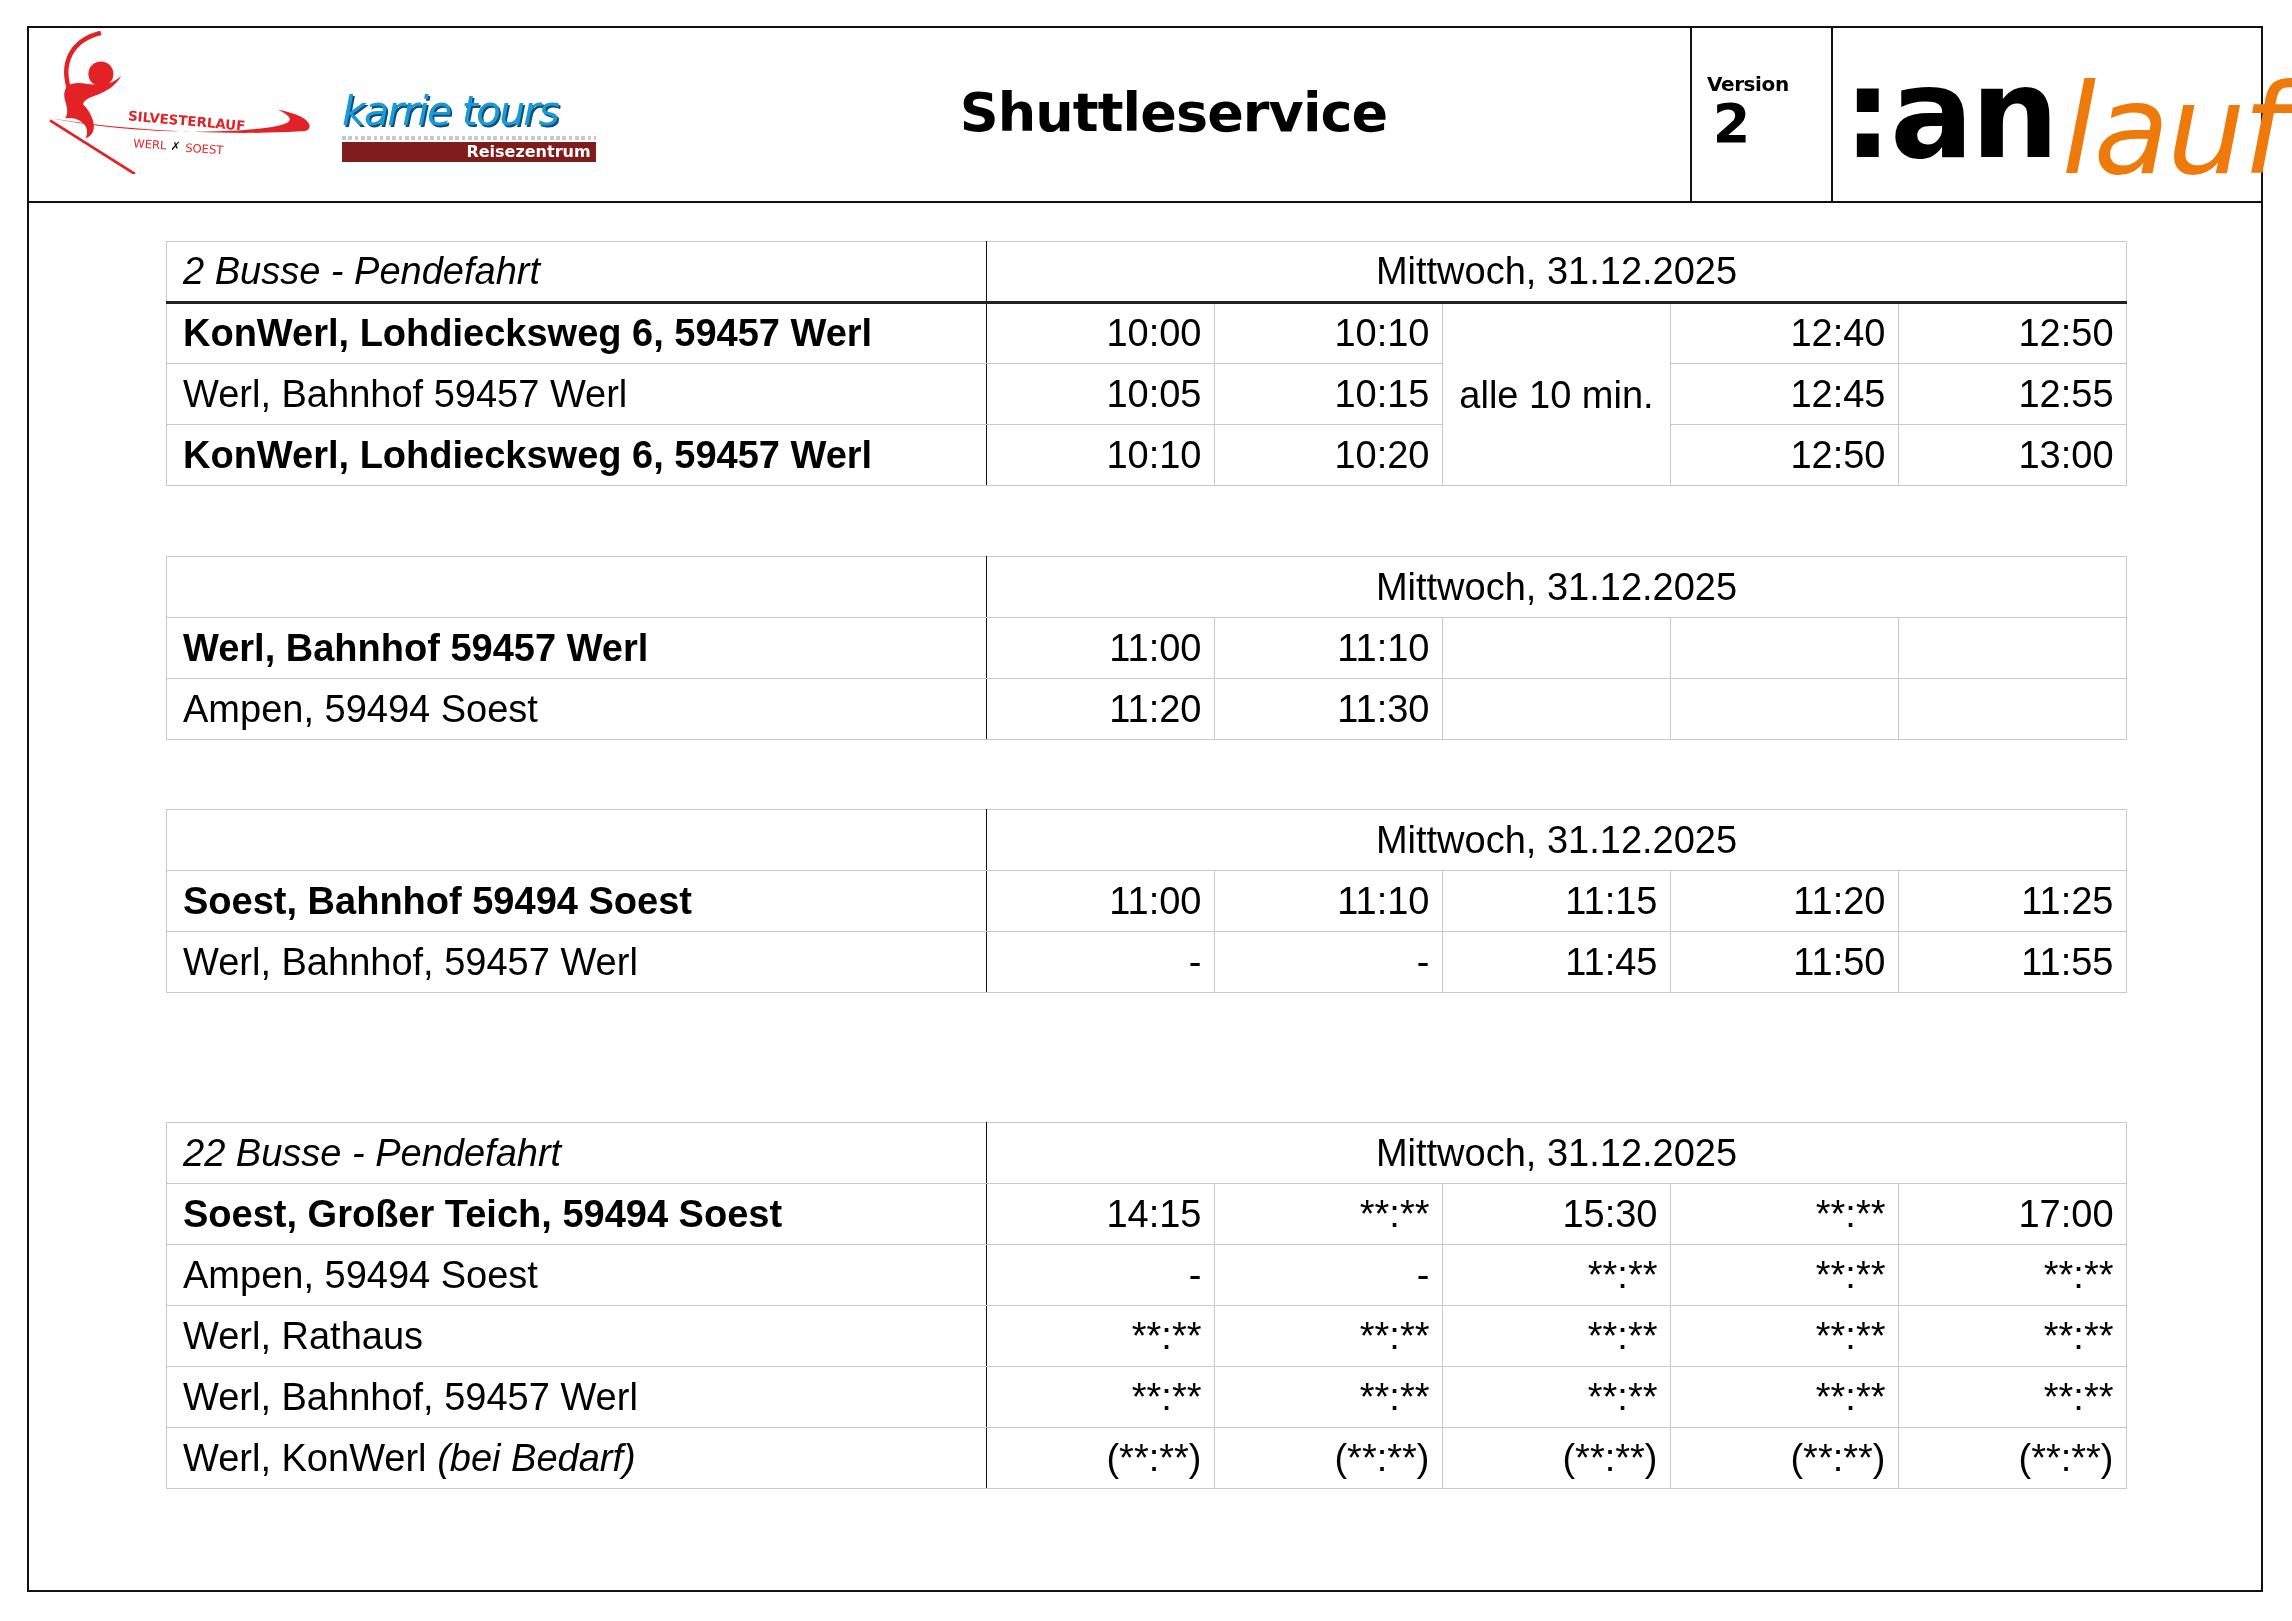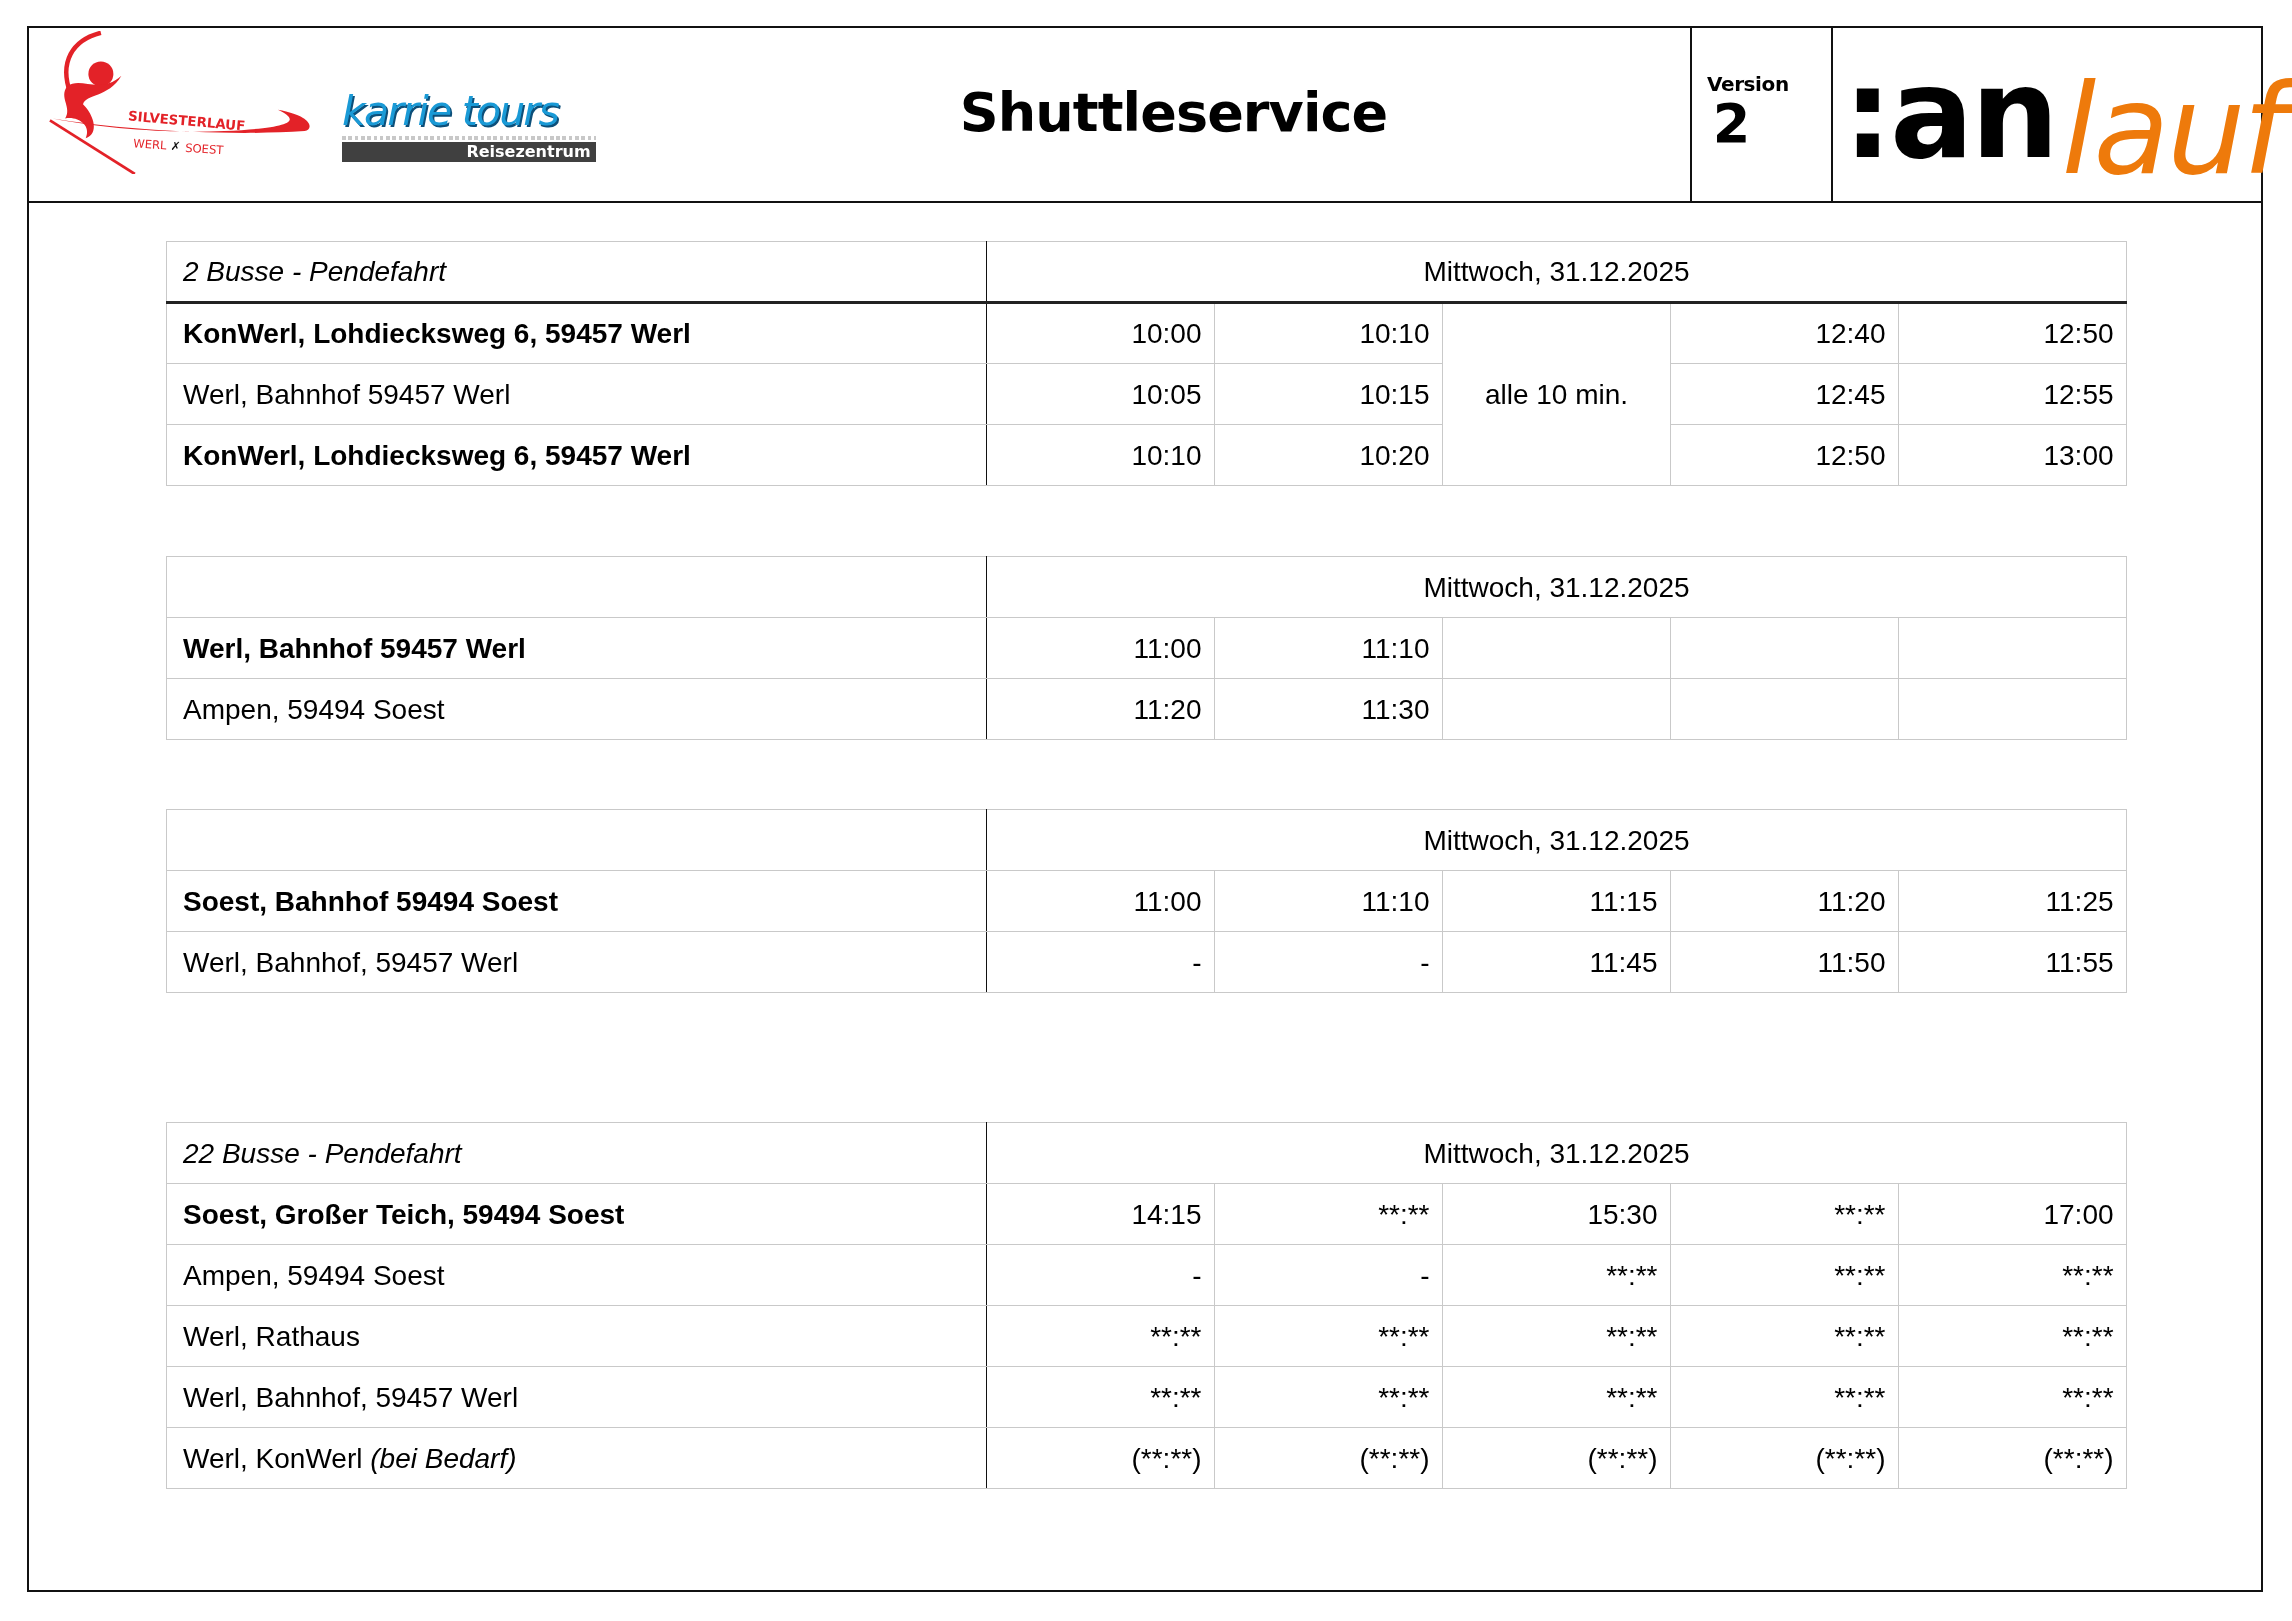--- a/index.html
+++ b/index.html
@@ -19,25 +19,25 @@
   .anlauf { position:absolute; left:1816px; top:7.2px; height:161px; display:flex; align-items:center;
             font-family:"DejaVu Sans", sans-serif; font-weight:bold; font-size:124px; letter-spacing:-2.7px; }
   .anlauf .an { color:#000; }
   .anlauf .lauf { color:#ee7a0b; font-style:italic; font-weight:normal; font-family:"DejaVu Sans", sans-serif; margin-left:5.4px;margin-top:33px; }
   .logo-sil { position:absolute; left:45px; top:31px; width:278px; height:143px; }
   .logo-karrie { position:absolute; left:342px; top:91px; width:254px; height:72px; }
   .karrie-text { position:absolute; left:0; top:-3.6px; font-family:"DejaVu Sans", sans-serif; font-weight:normal; font-style:italic;
                  font-size:41px; color:#1a9ad6; letter-spacing:-1.8px; text-shadow:1.8px 1.8px 0 #0d4f79; }
   .karrie-dots { position:absolute; left:0; top:45px; width:254px; height:3.6px;
                  background:repeating-linear-gradient(90deg,#c8c8c8 0 3.6px,transparent 3.6px 6.3px); }
-  .karrie-bar { position:absolute; left:0; top:51px; width:254px; height:19.7px; background:#404040;
+  .karrie-bar { position:absolute; left:0; top:51px; width:254px; height:19.7px; background:#7f1d1d;
                 color:#fff; font-family:"DejaVu Sans", sans-serif; font-weight:bold; font-size:16px; text-align:right; padding-right:5.4px; box-sizing:border-box; line-height:19.7px; }
 
   table.sched { position:absolute; left:166px; width:1602px; border-collapse:collapse; table-layout:fixed;
-                font-family:"Liberation Sans", sans-serif; font-size:28px; }
+                font-family:"Liberation Sans", sans-serif; font-size:38px; }
   table.sched col.label { width:820px; }
   table.sched col.t { width:228px; }
   table.sched td { height:61px; padding:0 16px; border:1.8px solid #c9c9c9; box-sizing:border-box; white-space:nowrap; line-height:39px; }
   table.sched td.lbl { border-right:1.8px solid #111; text-align:left; }
   table.sched td.time { text-align:right; padding-right:12.5px; }
   table.sched td.date { text-align:center; }
   table.sched tr.hdr.thick td { border-bottom:3.6px solid #222; }
   table.sched td.merged { text-align:center; white-space:normal; line-height:38px; padding:0 9px; }
   .it { font-style:italic; }
   .b { font-weight:bold; }

